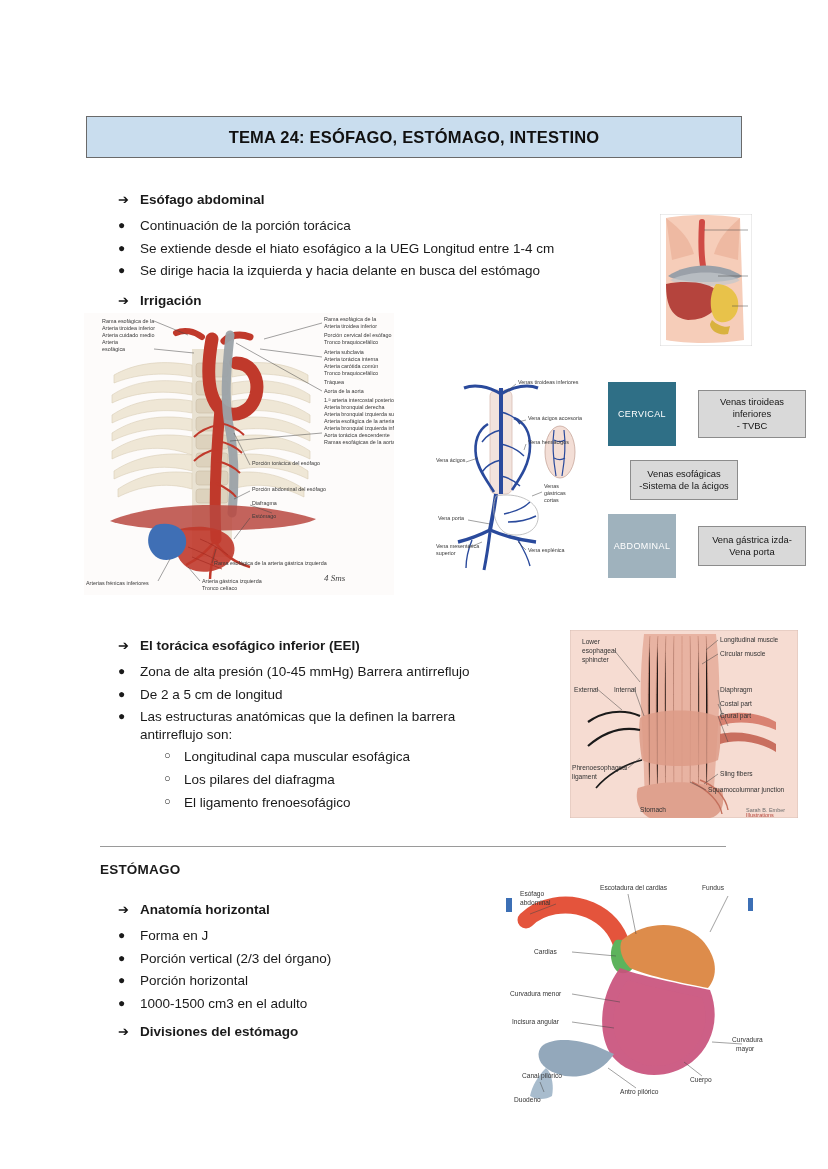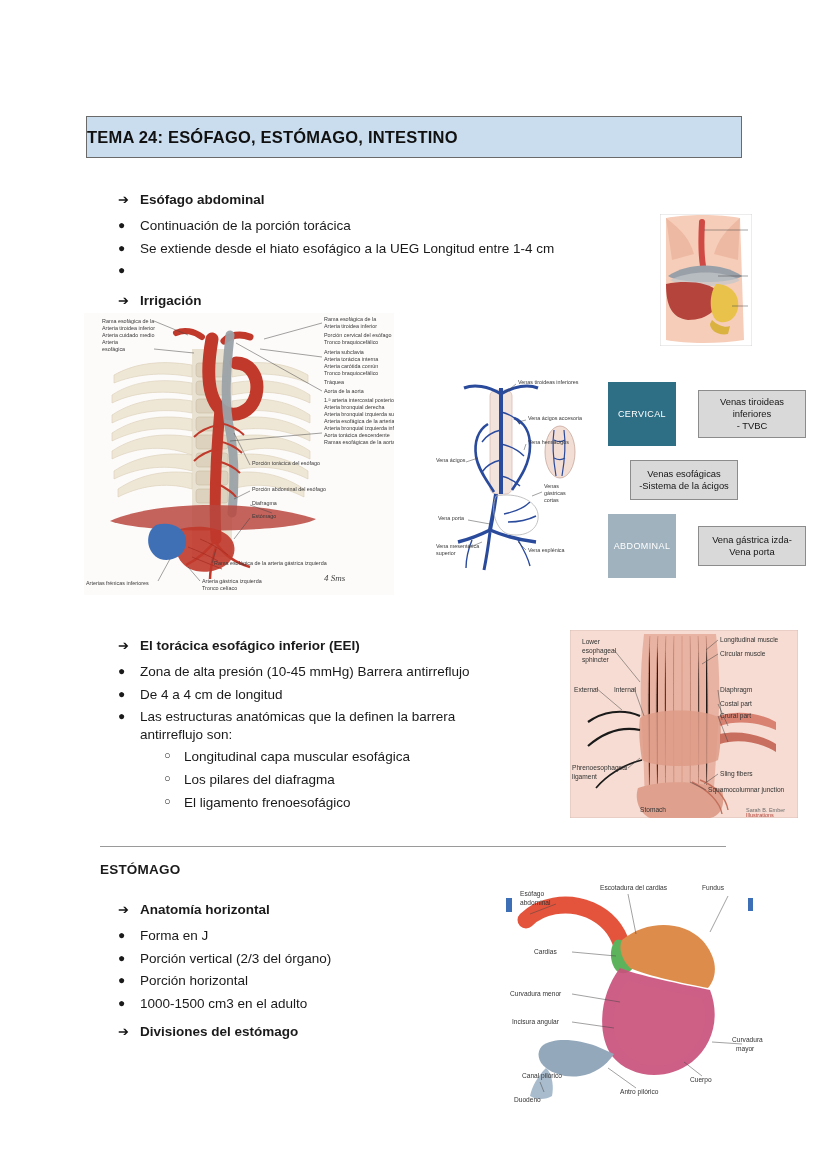--- a/index.html
+++ b/index.html
@@ -26,21 +26,21 @@
     position: absolute;
     left: 86px;
     top: 116px;
     width: 656px;
     height: 42px;
     background: #c9ddee;
     border: 1px solid #6a6a6a;
     box-sizing: border-box;
     display: flex;
     align-items: center;
-    justify-content: flex-start;
+    justify-content: center;
   }
   .title-banner .title-text {
     font-size: 16.5px;
     font-weight: bold;
     letter-spacing: 0.2px;
     color: #111;
   }
 
   
   .block { position: absolute; }
@@ -153,20 +153,21 @@
     <div class="bullet-item">
       <span class="glyph">●</span>
       <span>Continuación de la porción torácica</span>
     </div>
     <div class="bullet-item">
       <span class="glyph">●</span>
       <span>Se extiende desde el hiato esofágico a la UEG Longitud entre 1-4 cm</span>
     </div>
     <div class="bullet-item">
       <span class="glyph">●</span>
+      <span>Se dirige hacia la izquierda y hacia delante en busca del estómago</span>
     </div>
   </div>
 
   <div class="block" style="left:118px; top:293px; width:300px;">
     <div class="arrow-item">
       <span class="glyph">➔</span>
       <span>Irrigación</span>
     </div>
   </div>
 
@@ -415,21 +416,21 @@
     <div class="arrow-item">
       <span class="glyph">➔</span>
       <span>El torácica esofágico inferior (EEI)</span>
     </div>
     <div class="bullet-item">
       <span class="glyph">●</span>
       <span>Zona de alta presión (10-45 mmHg) Barrera antirreflujo</span>
     </div>
     <div class="bullet-item">
       <span class="glyph">●</span>
-      <span>De 4 a 4 cm de longitud</span>
+      <span>De 2 a 5 cm de longitud</span>
     </div>
     <div class="bullet-item">
       <span class="glyph">●</span>
       <span style="max-width:330px;display:inline-block">Las estructuras anatómicas que la definen la barrera antirreflujo son:</span>
     </div>
     <div class="sub-item">
       <span class="glyph">○</span>
       <span>Longitudinal capa muscular esofágica</span>
     </div>
     <div class="sub-item">

